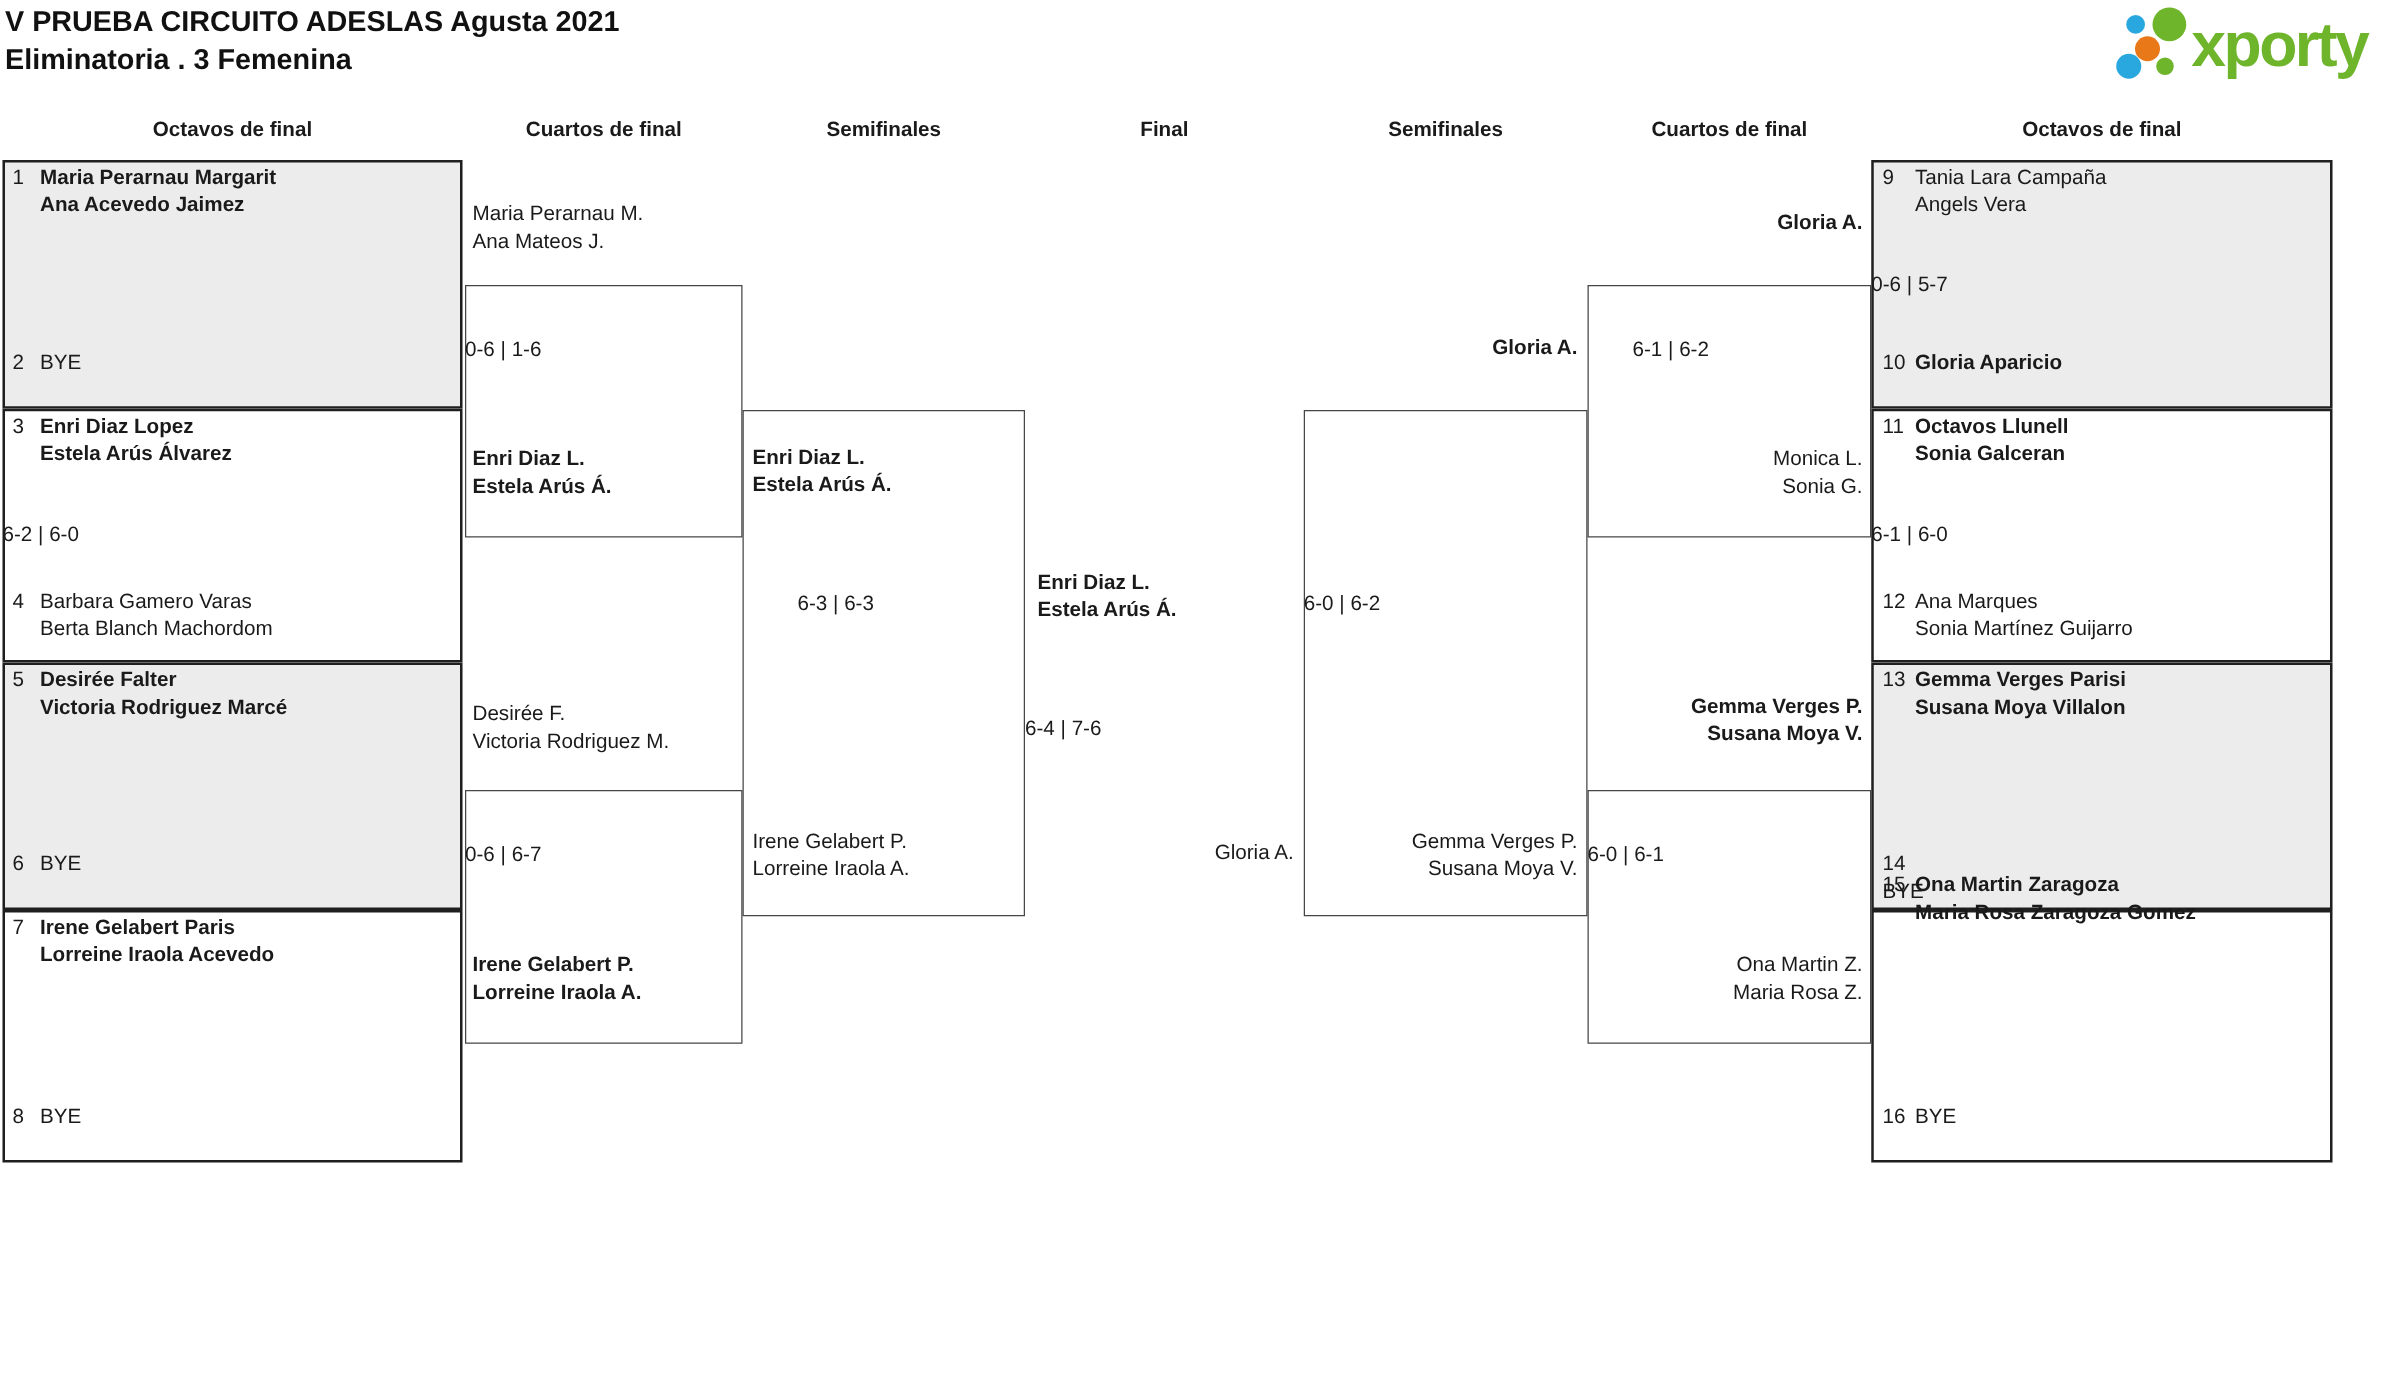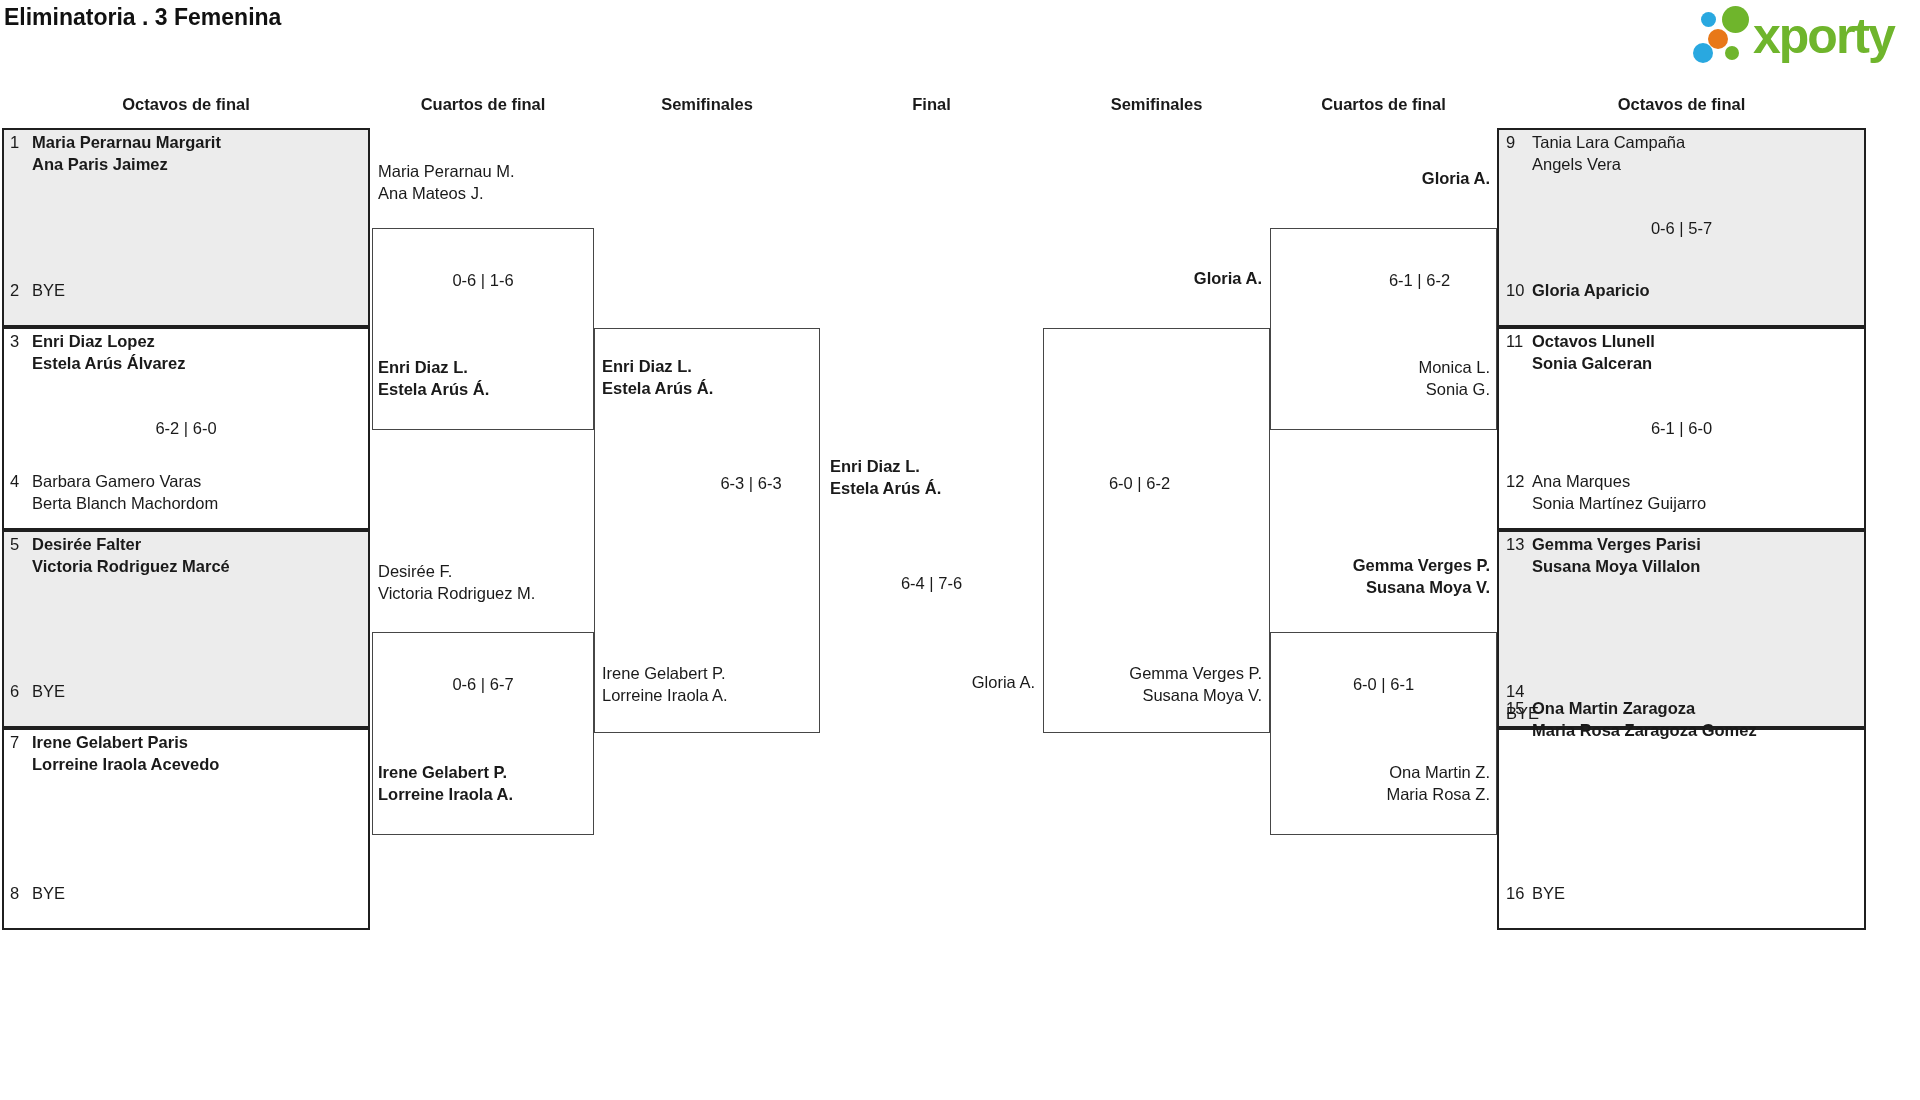--- a/index.html
+++ b/index.html
@@ -22,33 +22,34 @@
   .mbox { position:absolute; border:2px solid #1f1f1f; background:#ffffff; box-sizing:border-box; }
   .mbox.shaded { background:#ececec; }
   .ibox { position:absolute; border:1px solid #464646; background:transparent; box-sizing:border-box; }
 
   .t { position:absolute; display:flex; line-height:22px; }
   .t .seed { width:22px; flex:none; font-weight:400; }
   .t.r2 .seed { width:26px; }
   .names div { line-height:22px; white-space:nowrap; }
   .t.b .names div { font-weight:700; }
 
-  .score { position:absolute; text-align:center; line-height:22px; height:22px; }
+  .score { position:absolute; text-align:left; line-height:22px; height:22px; }
 
   .lbl { position:absolute; line-height:22px; white-space:nowrap; }
   .lbl div { line-height:22px; }
   .lbl.bold div { font-weight:700; }
   .lbl.right { text-align:right; white-space:nowrap; }
 </style>
 </head>
 <body>
 
 <div class="stage">
 
   <div class="title-block">
+    <div class="title-line">V PRUEBA CIRCUITO ADESLAS Agusta 2021</div>
     <div class="title-line">Eliminatoria . 3 Femenina</div>
   </div>
 
   <div class="logo">
     <span class="dot" style="left:11px; top:12px; width:15px; height:15px; background:#29a8e0;"></span>
     <span class="dot" style="left:32px; top:6px; width:27px; height:27px; background:#6fb52c;"></span>
     <span class="dot" style="left:18px; top:29px; width:20px; height:20px; background:#e87818;"></span>
     <span class="dot" style="left:3px; top:43px; width:20px; height:20px; background:#29a8e0;"></span>
     <span class="dot" style="left:35px; top:46px; width:14px; height:14px; background:#6fb52c;"></span>
     <span class="wordmark">xporty</span>
@@ -76,21 +77,21 @@
   <div class="ibox" style="left:372px; top:632px; width:222px; height:203px;"></div>
   <div class="ibox" style="left:594px; top:328px; width:226px; height:405px;"></div>
   <div class="ibox" style="left:1043px; top:328px; width:227px; height:405px;"></div>
   <div class="ibox" style="left:1270px; top:228px; width:227px; height:202px;"></div>
   <div class="ibox" style="left:1270px; top:632px; width:227px; height:203px;"></div>
 
   <div class="t b" style="left:10px; top:131px;">
     <span class="seed">1</span>
     <span class="names">
       <div>Maria Perarnau Margarit</div>
-      <div>Ana Paris Jaimez</div>
+      <div>Ana Acevedo Jaimez</div>
     </span>
   </div>
   <div class="t" style="left:10px; top:279px;">
     <span class="seed">2</span>
     <span class="names">
       <div>BYE</div>
     </span>
   </div>
   <div class="t b" style="left:10px; top:330px;">
     <span class="seed">3</span>

